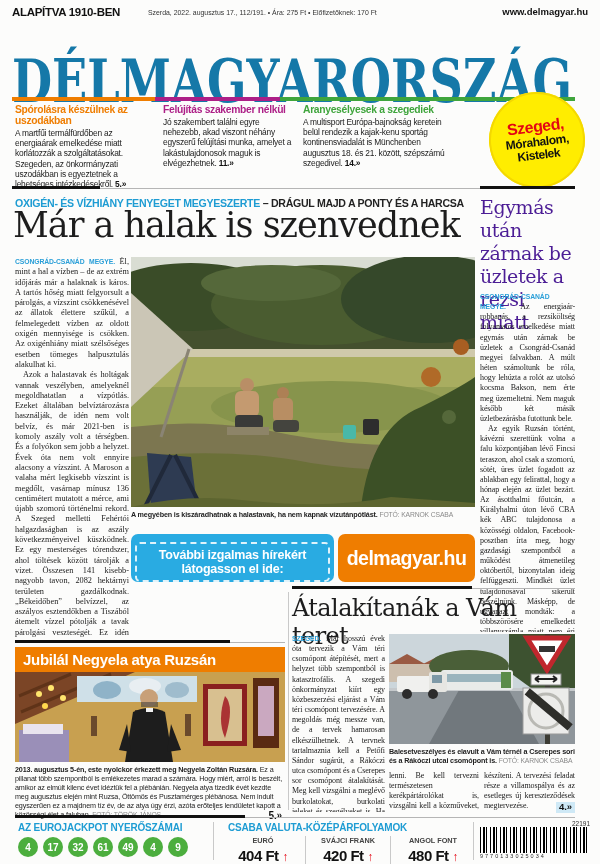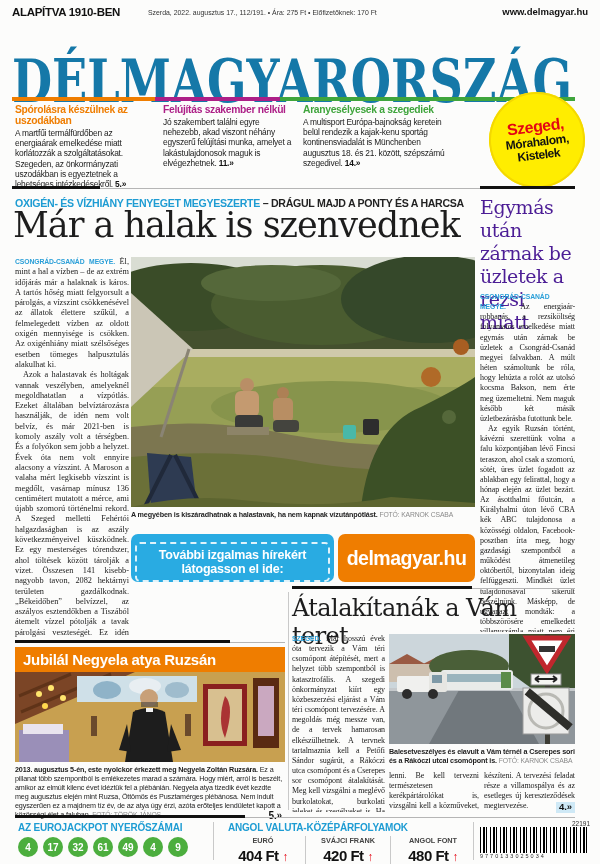--- a/index.html
+++ b/index.html
@@ -280,21 +280,21 @@
     <span class="ball">17</span>
     <span class="ball">32</span>
     <span class="ball">61</span>
     <span class="ball">49</span>
     <span class="ball">4</span>
     <span class="ball">9</span>
   </div>
 
   <div class="abs vrule" style="left:213px;top:822px;height:38px;"></div>
 
-  <div class="abs sect-title" style="left:228px;top:822px;">ANGOL VALUTA-KÖZÉPÁRFOLYAMOK</div>
+  <div class="abs sect-title" style="left:228px;top:822px;">CSABA VALUTA-KÖZÉPÁRFOLYAMOK</div>
   <div class="abs" style="left:222px;top:836px;display:flex;">
     <div class="cur-cell">
       <div class="cur-label">EURÓ</div>
       <div class="cur-value"><span>404 Ft</span> <span class="cur-up">↑</span></div>
     </div>
     <div class="vrule" style="height:30px;margin:0 1px;"></div>
     <div class="cur-cell">
       <div class="cur-label">SVÁJCI FRANK</div>
       <div class="cur-value"><span>420 Ft</span> <span class="cur-up">↑</span></div>
     </div>

